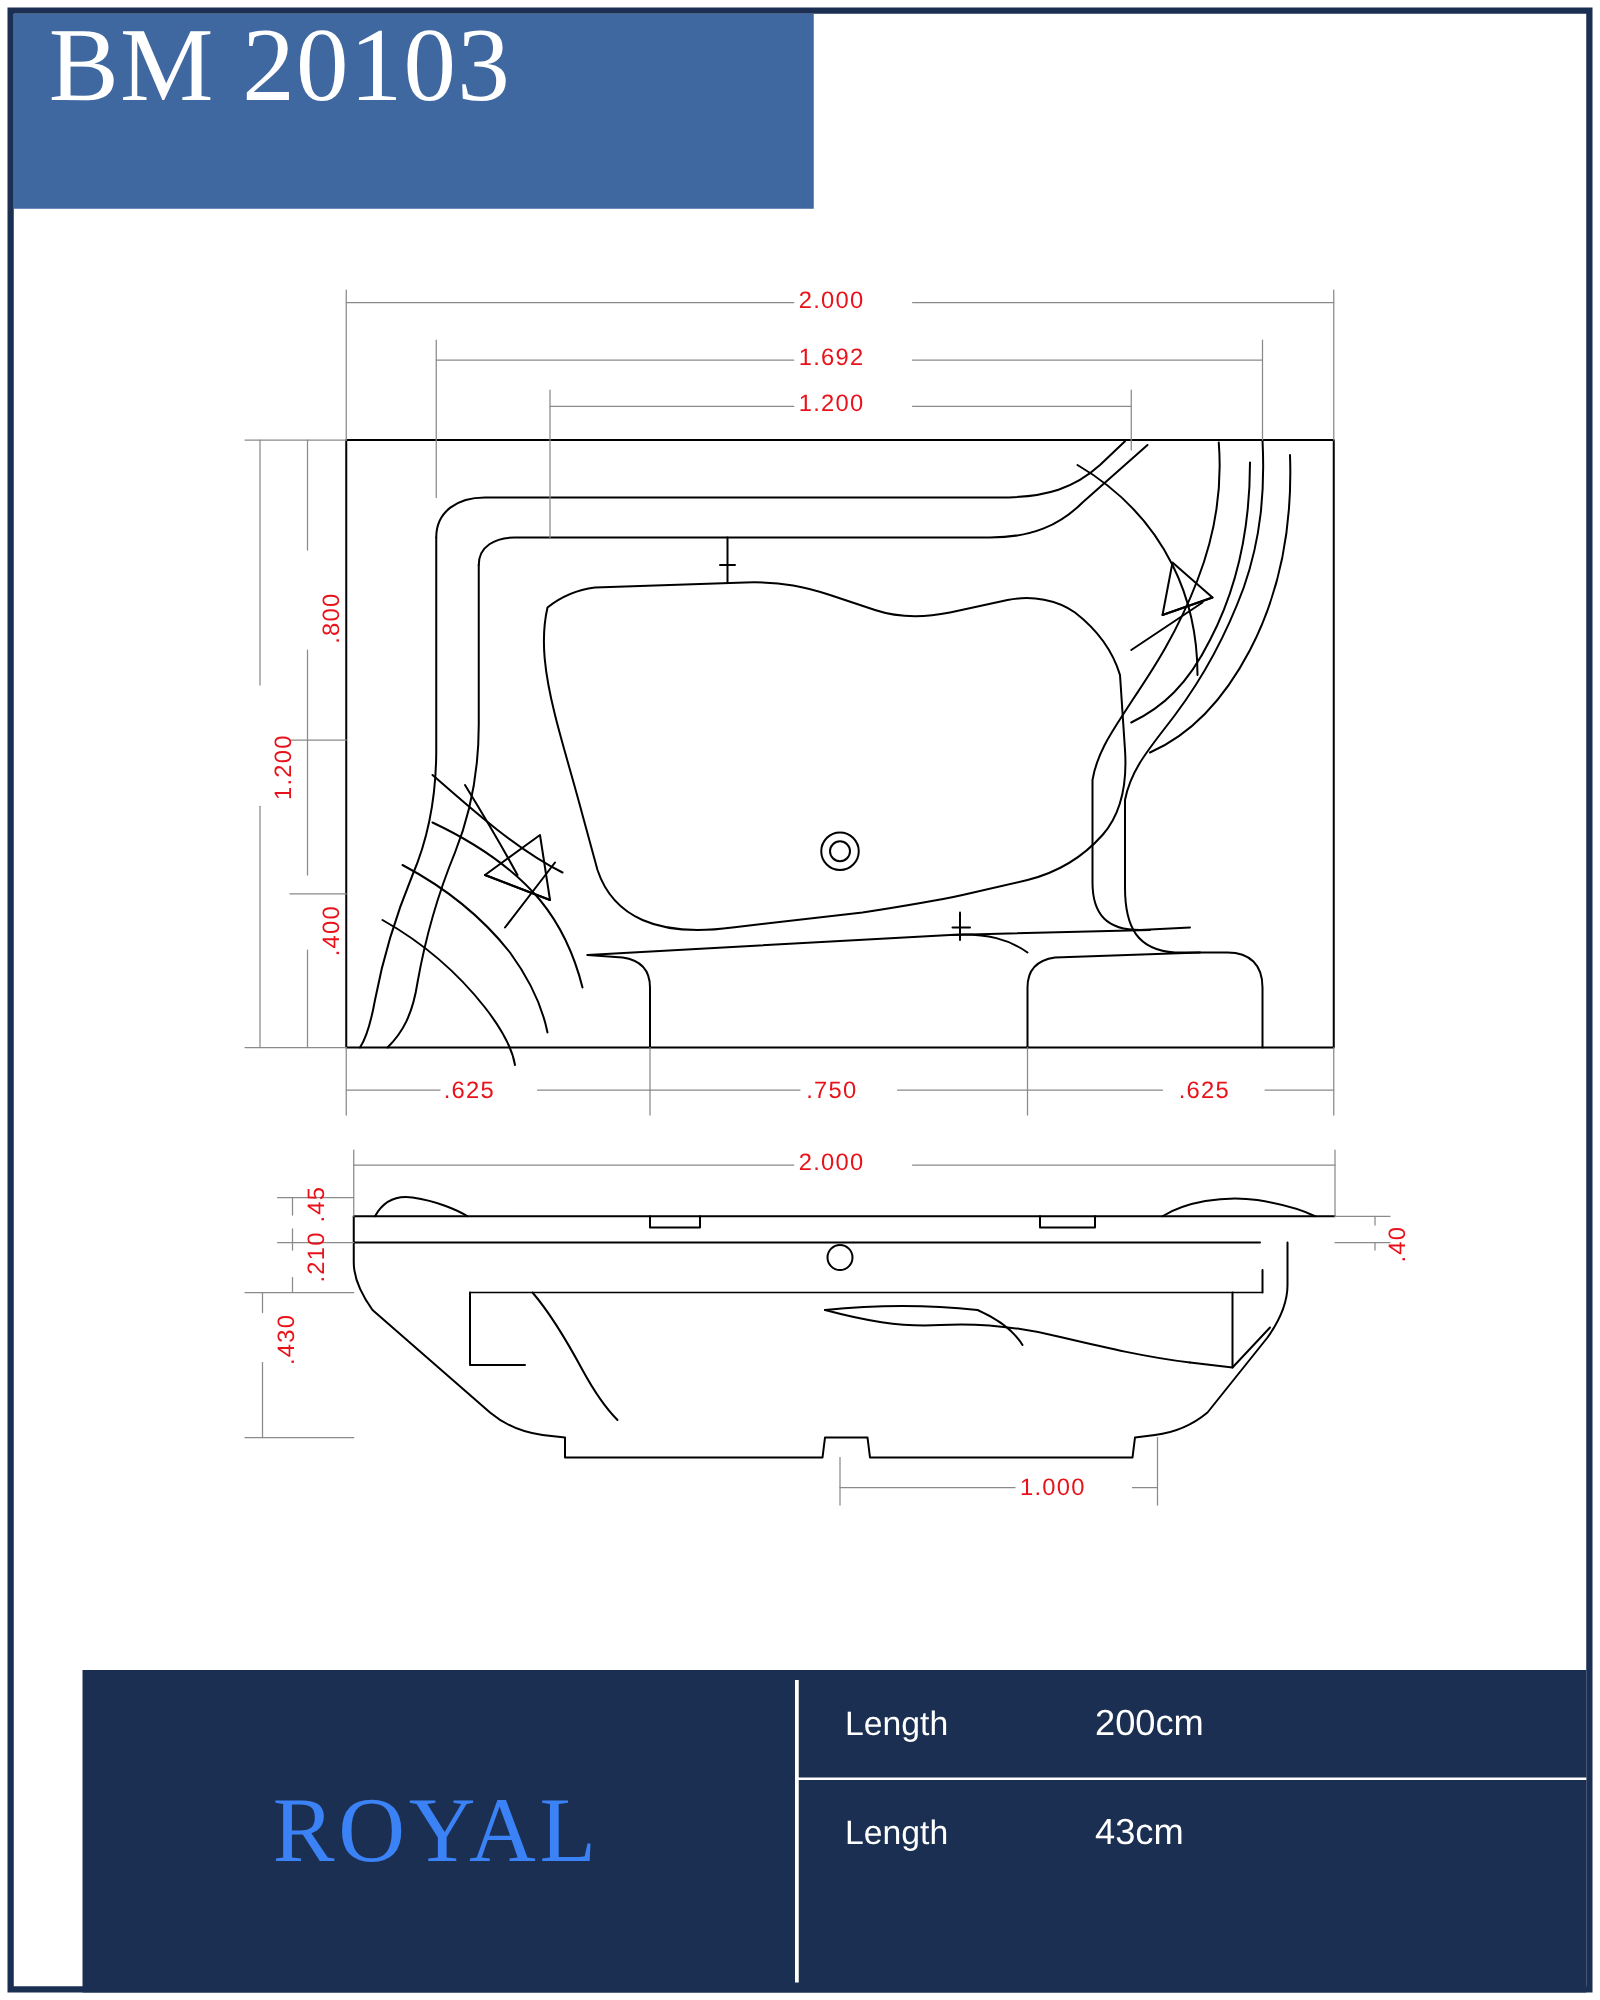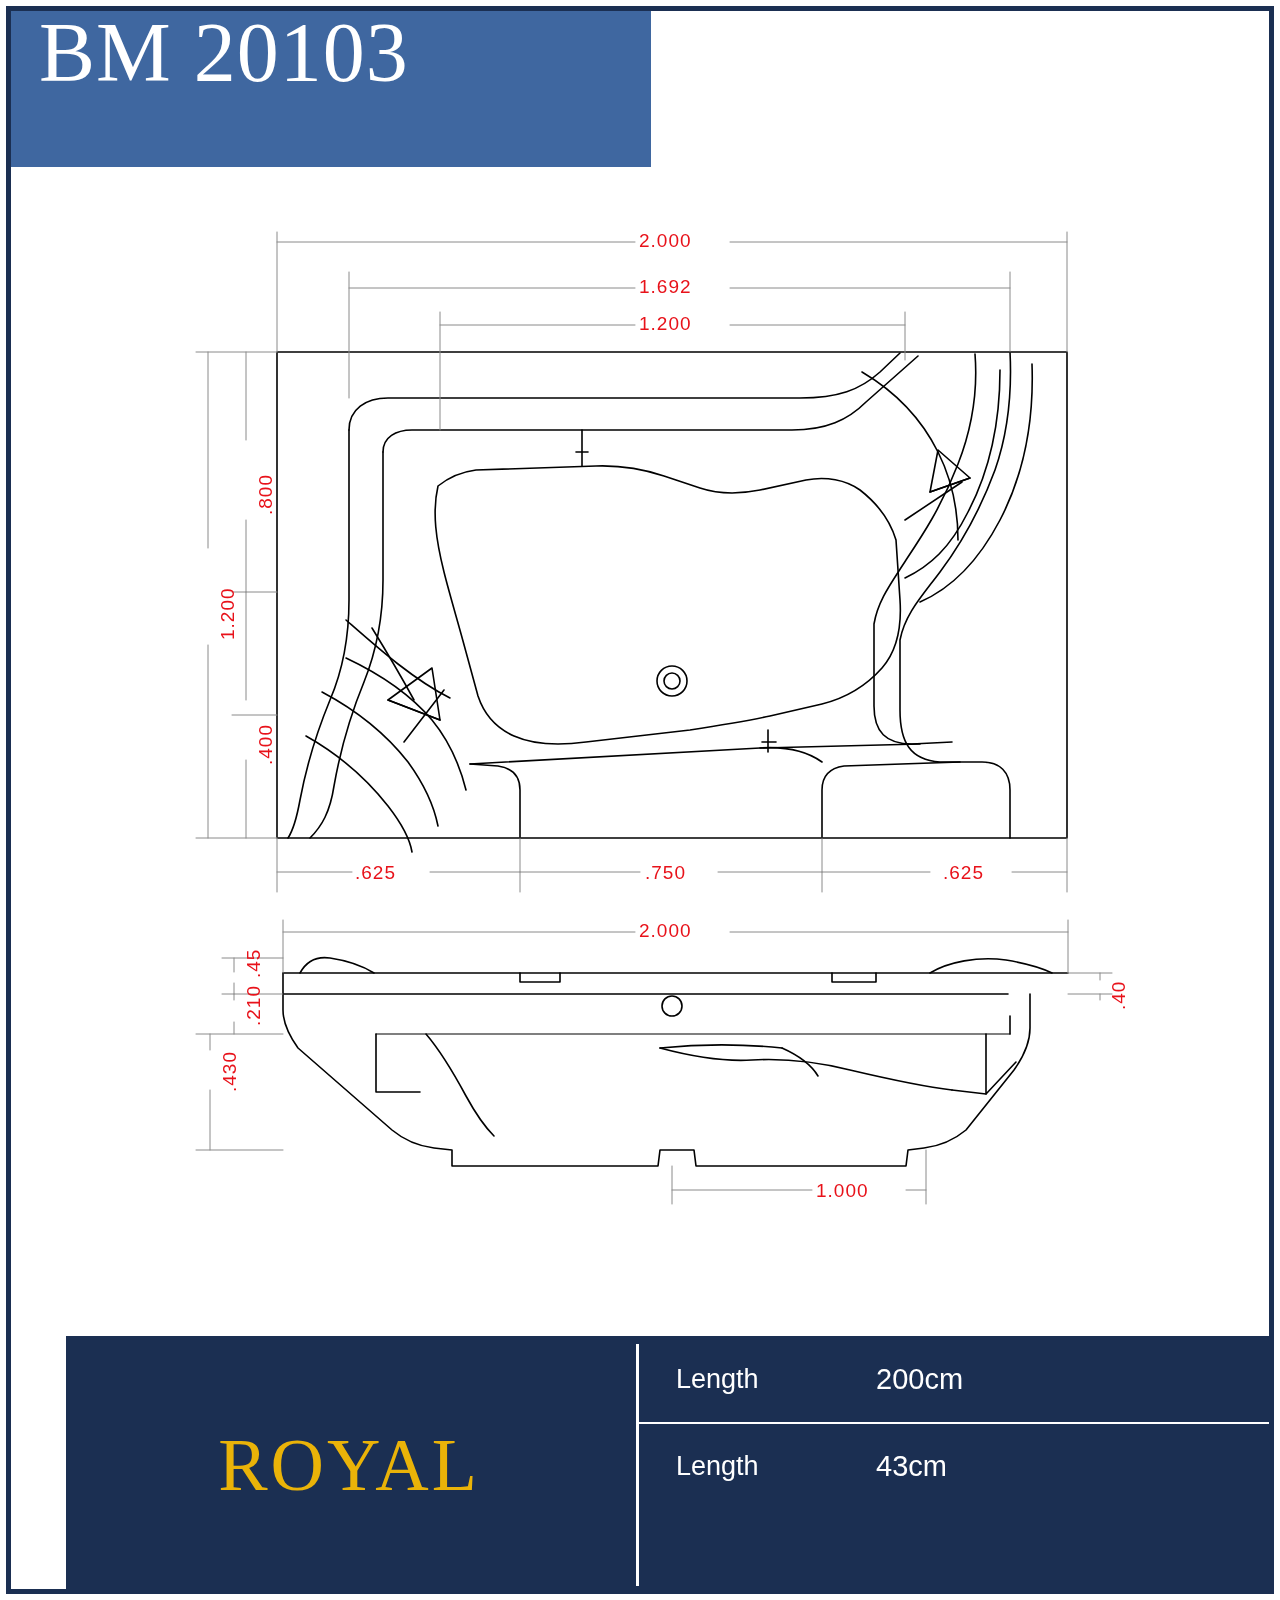--- a/index.html
+++ b/index.html
@@ -58,21 +58,21 @@
   }
   .brand {
     position: absolute;
     left: 0;
     top: 0;
     width: 566px;
     height: 258px;
     display: flex;
     align-items: center;
     justify-content: center;
-    color: #eab308;
+    color: #3b82f6;
     font-family: "Liberation Serif", serif;
     font-size: 74px;
     letter-spacing: 3px;
   }
   .spec-table {
     position: absolute;
     left: 570px;
     top: 0;
     width: 633px;
     height: 258px;

